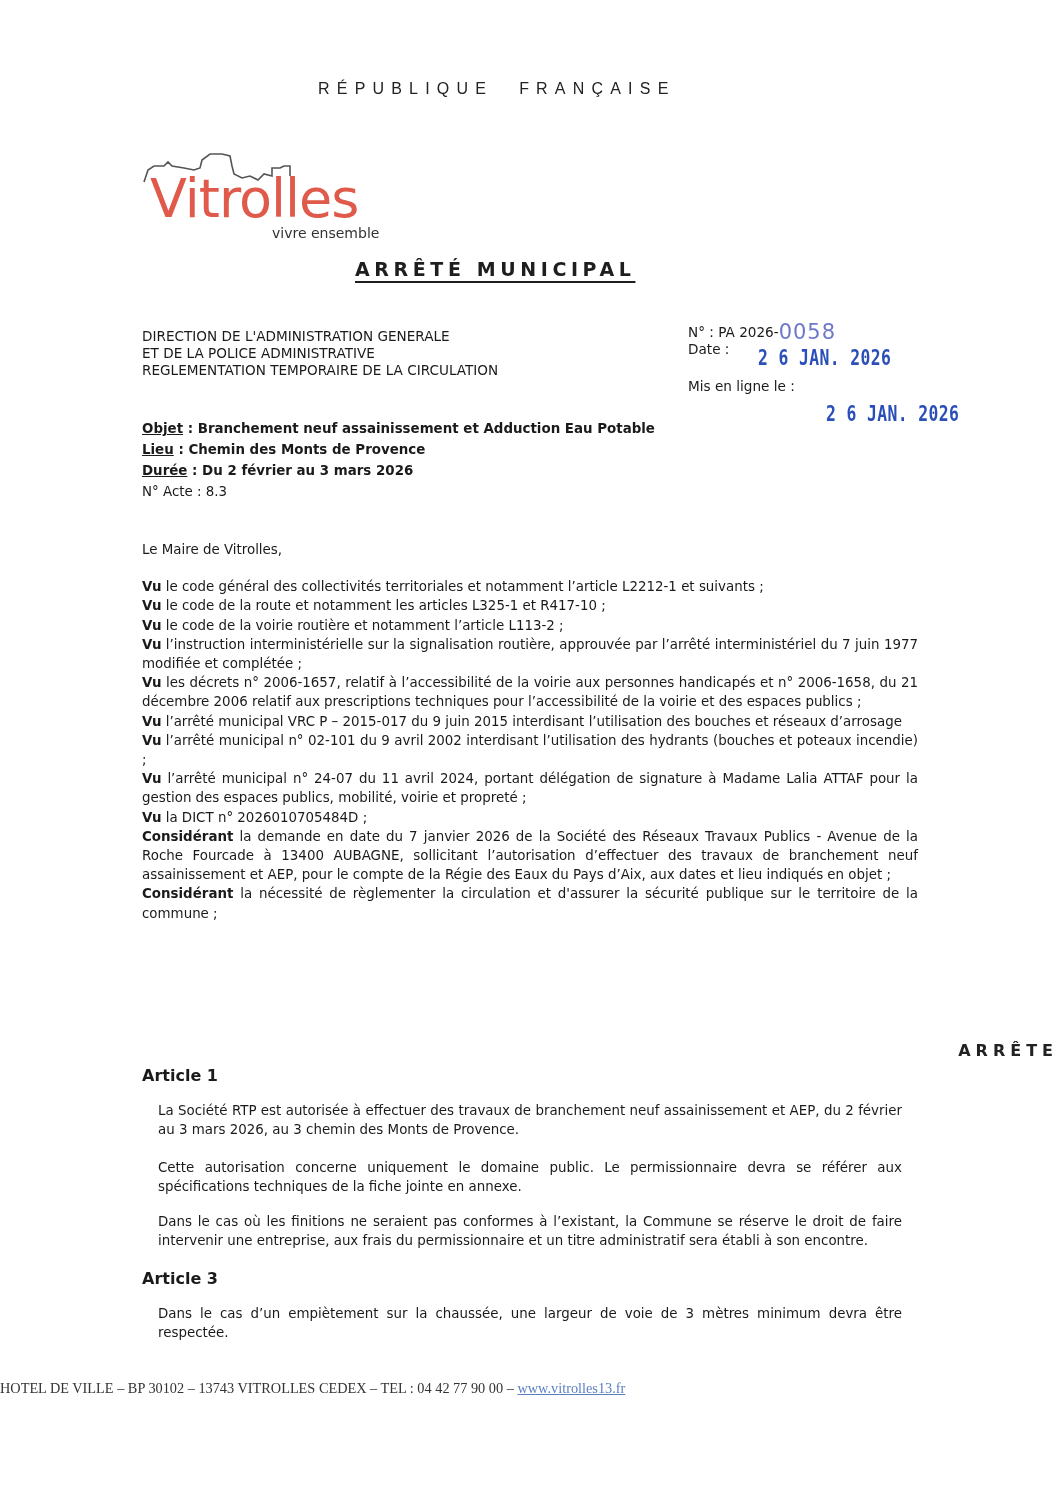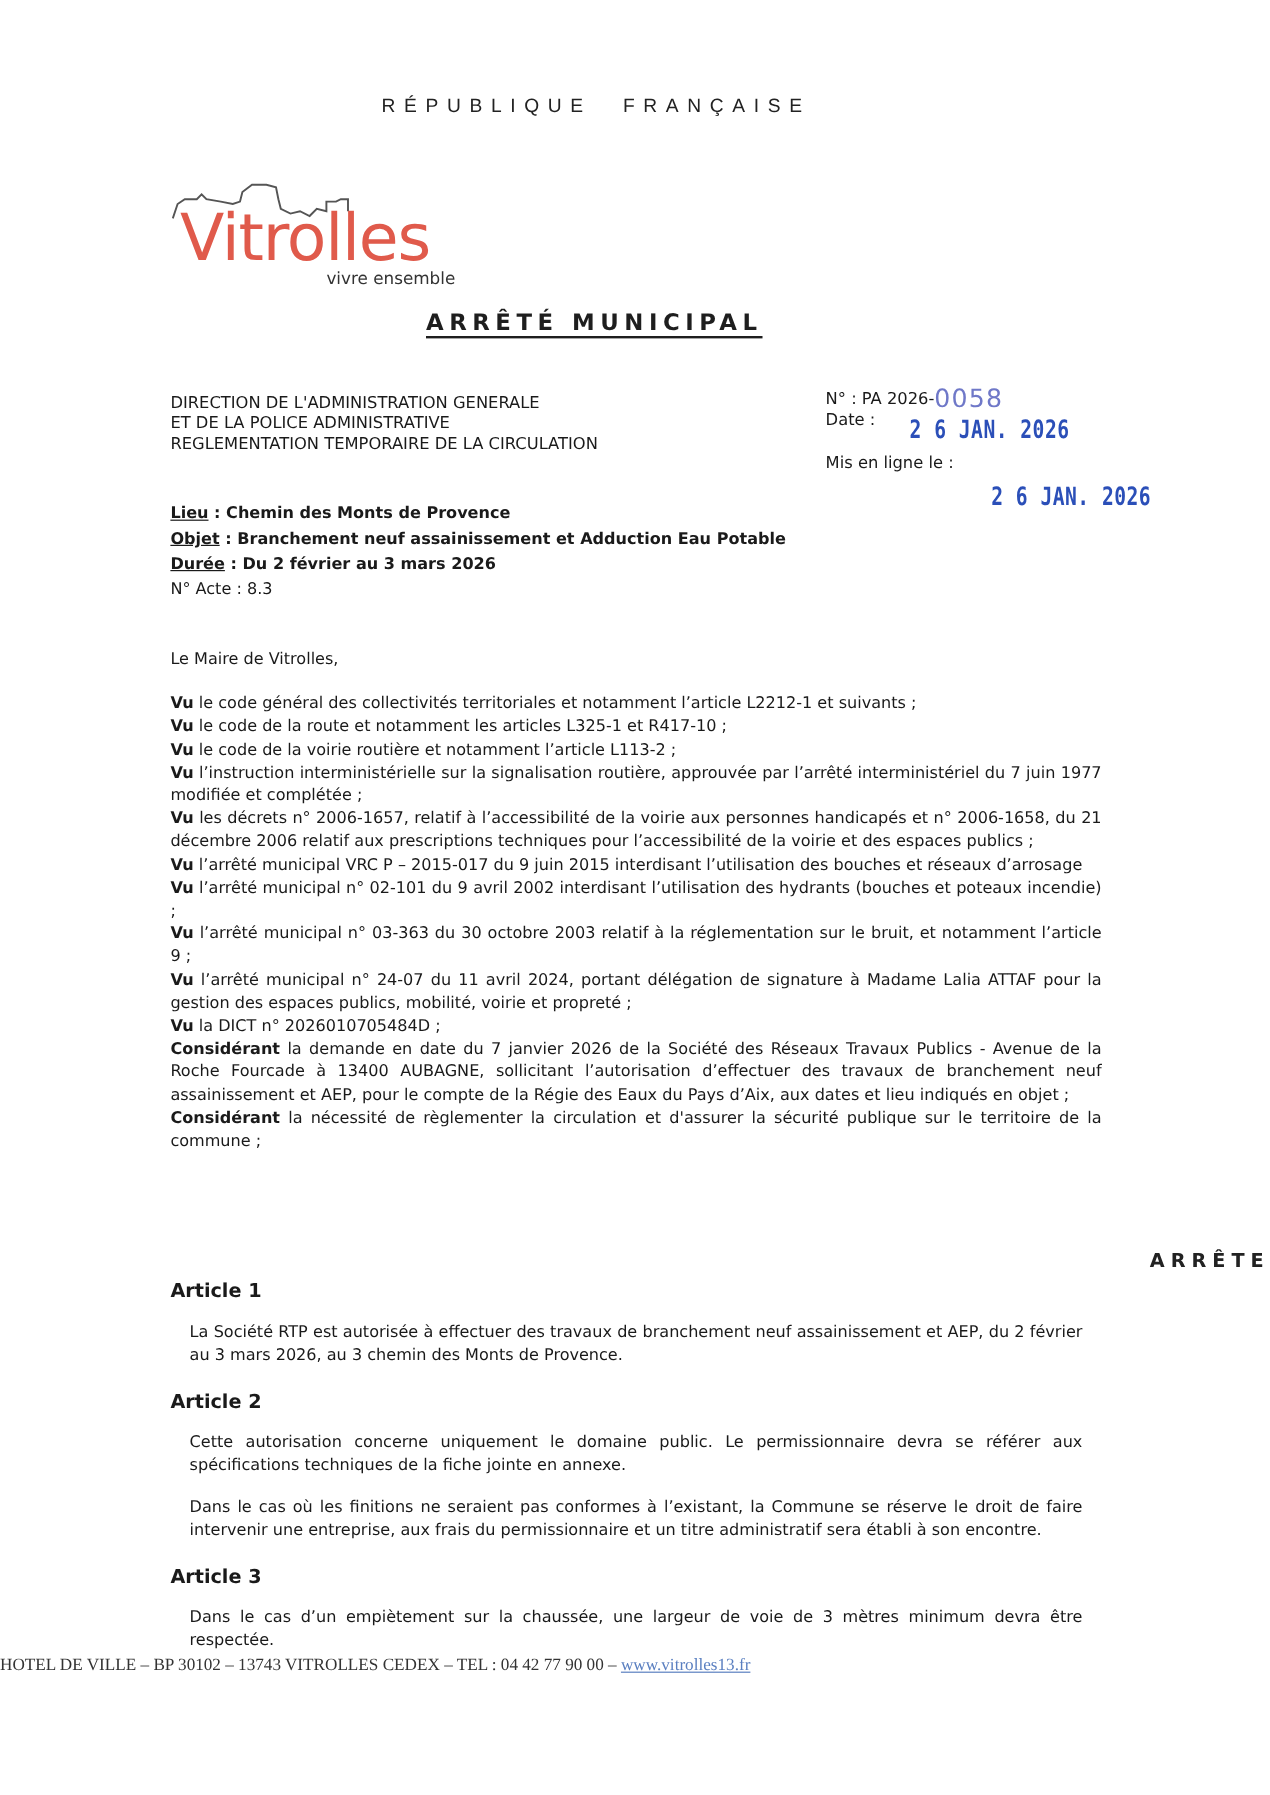--- a/index.html
+++ b/index.html
@@ -68,53 +68,51 @@
 
 <div class="abs ref">
   <div><span>N° : PA 2026-</span><span class="hw">0058</span></div>
   <div>Date :</div>
 </div>
 <div class="abs stamp stamp1">2 6 JAN. 2026</div>
 <div class="abs ref mis">Mis en ligne le :</div>
 <div class="abs stamp stamp2">2 6 JAN. 2026</div>
 
 <div class="abs obj">
+  <div><span class="k">Objet</span><span class="v"> : Branchement neuf assainissement et Adduction Eau Potable</span></div>
   <div><span class="k">Lieu</span><span class="v"> : Chemin des Monts de Provence</span></div>
-  <div><span class="k">Objet</span><span class="v"> : Branchement neuf assainissement et Adduction Eau Potable</span></div>
   <div><span class="k">Durée</span><span class="v"> : Du 2 février au 3 mars 2026</span></div>
   <div class="plain">N° Acte : 8.3</div>
 </div>
 
 <div class="abs body">
   <p>Le Maire de Vitrolles,</p>
   <div class="mt" id="clauses">
       <p class="j"><b>Vu</b><span> le code général des collectivités territoriales et notamment l’article L2212-1 et suivants ;</span></p>
       <p class="j"><b>Vu</b><span> le code de la route et notamment les articles L325-1 et R417-10 ;</span></p>
       <p class="j"><b>Vu</b><span> le code de la voirie routière et notamment l’article L113-2 ;</span></p>
       <p class="j"><b>Vu</b><span> l’instruction interministérielle sur la signalisation routière, approuvée par l’arrêté interministériel du 7 juin 1977 modifiée et complétée ;</span></p>
       <p class="j"><b>Vu</b><span> les décrets n° 2006-1657, relatif à l’accessibilité de la voirie aux personnes handicapés et n° 2006-1658, du 21 décembre 2006 relatif aux prescriptions techniques pour l’accessibilité de la voirie et des espaces publics ;</span></p>
       <p class="j"><b>Vu</b><span> l’arrêté municipal VRC P – 2015-017 du 9 juin 2015 interdisant l’utilisation des bouches et réseaux d’arrosage</span></p>
       <p class="j"><b>Vu</b><span> l’arrêté municipal n° 02-101 du 9 avril 2002 interdisant l’utilisation des hydrants (bouches et poteaux incendie) ;</span></p>
-      <p class="j"><b>Vu</b><span> l’arrêté municipal n° 03-363 du 30 octobre 2003 relatif à la réglementation sur le bruit, et notamment l’article 9 ;</span></p>
       <p class="j"><b>Vu</b><span> l’arrêté municipal n° 24-07 du 11 avril 2024, portant délégation de signature à Madame Lalia ATTAF pour la gestion des espaces publics, mobilité, voirie et propreté ;</span></p>
       <p class="j"><b>Vu</b><span> la DICT n° 2026010705484D ;</span></p>
       <p class="j"><b>Considérant</b><span> la demande en date du 7 janvier 2026 de la Société des Réseaux Travaux Publics - Avenue de la Roche Fourcade à 13400 AUBAGNE, sollicitant l’autorisation d’effectuer des travaux de branchement neuf assainissement et AEP, pour le compte de la Régie des Eaux du Pays d’Aix, aux dates et lieu indiqués en objet ;</span></p>
       <p class="j"><b>Considérant</b><span> la nécessité de règlementer la circulation et d'assurer la sécurité publique sur le territoire de la commune ;</span></p>
     </div>
 </div>
 
 <div class="abs arrete">ARRÊTE</div>
 
 <div class="abs arts" id="articles">
     <div class="block">
       <div class="art-h">Article 1</div>
       <p class="j">La Société RTP est autorisée à effectuer des travaux de branchement neuf assainissement et AEP, du 2 février au 3 mars 2026, au 3 chemin des Monts de Provence.</p>
     </div>
     <div class="block">
-      <div class="art-h">Article 2</div>
       <p class="j">Cette autorisation concerne uniquement le domaine public. Le permissionnaire devra se référer aux spécifications techniques de la fiche jointe en annexe.</p>
       <p class="j">Dans le cas où les finitions ne seraient pas conformes à l’existant, la Commune se réserve le droit de faire intervenir une entreprise, aux frais du permissionnaire et un titre administratif sera établi à son encontre.</p>
     </div>
     <div class="block">
       <div class="art-h">Article 3</div>
       <p class="j">Dans le cas d’un empiètement sur la chaussée, une largeur de voie de 3 mètres minimum devra être respectée.</p>
     </div>
   </div>
 
 <div class="abs footer">

